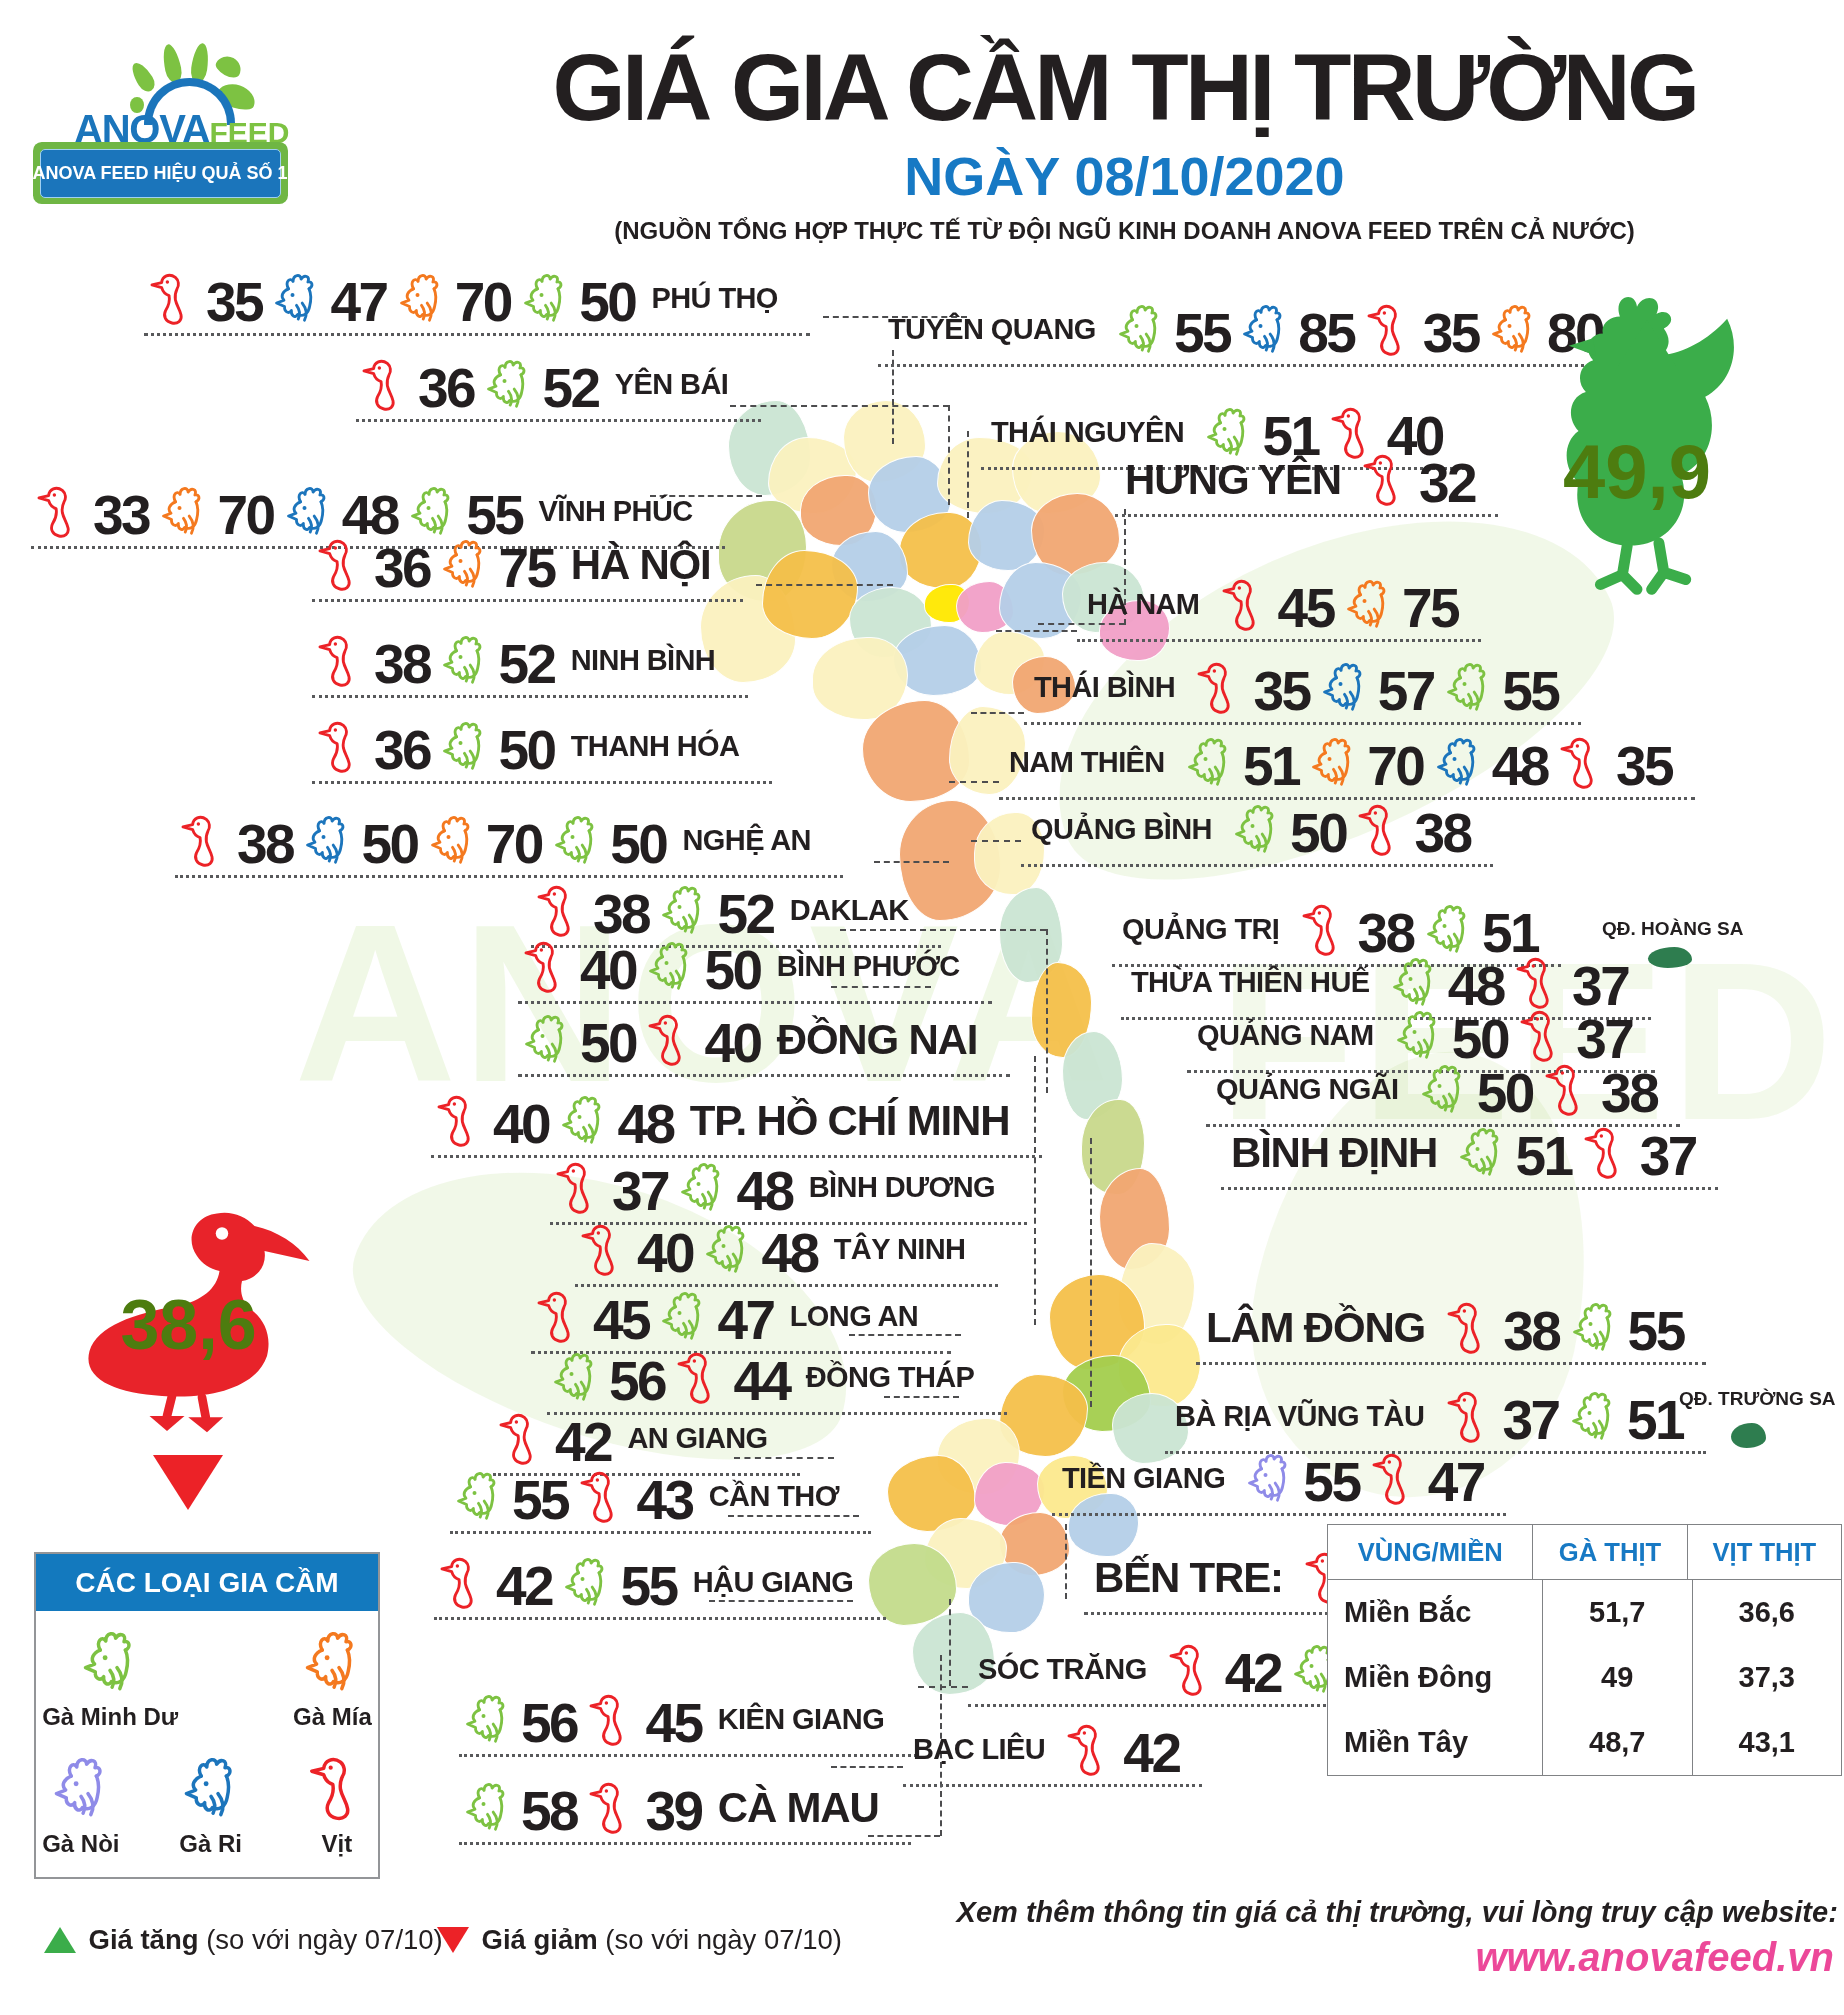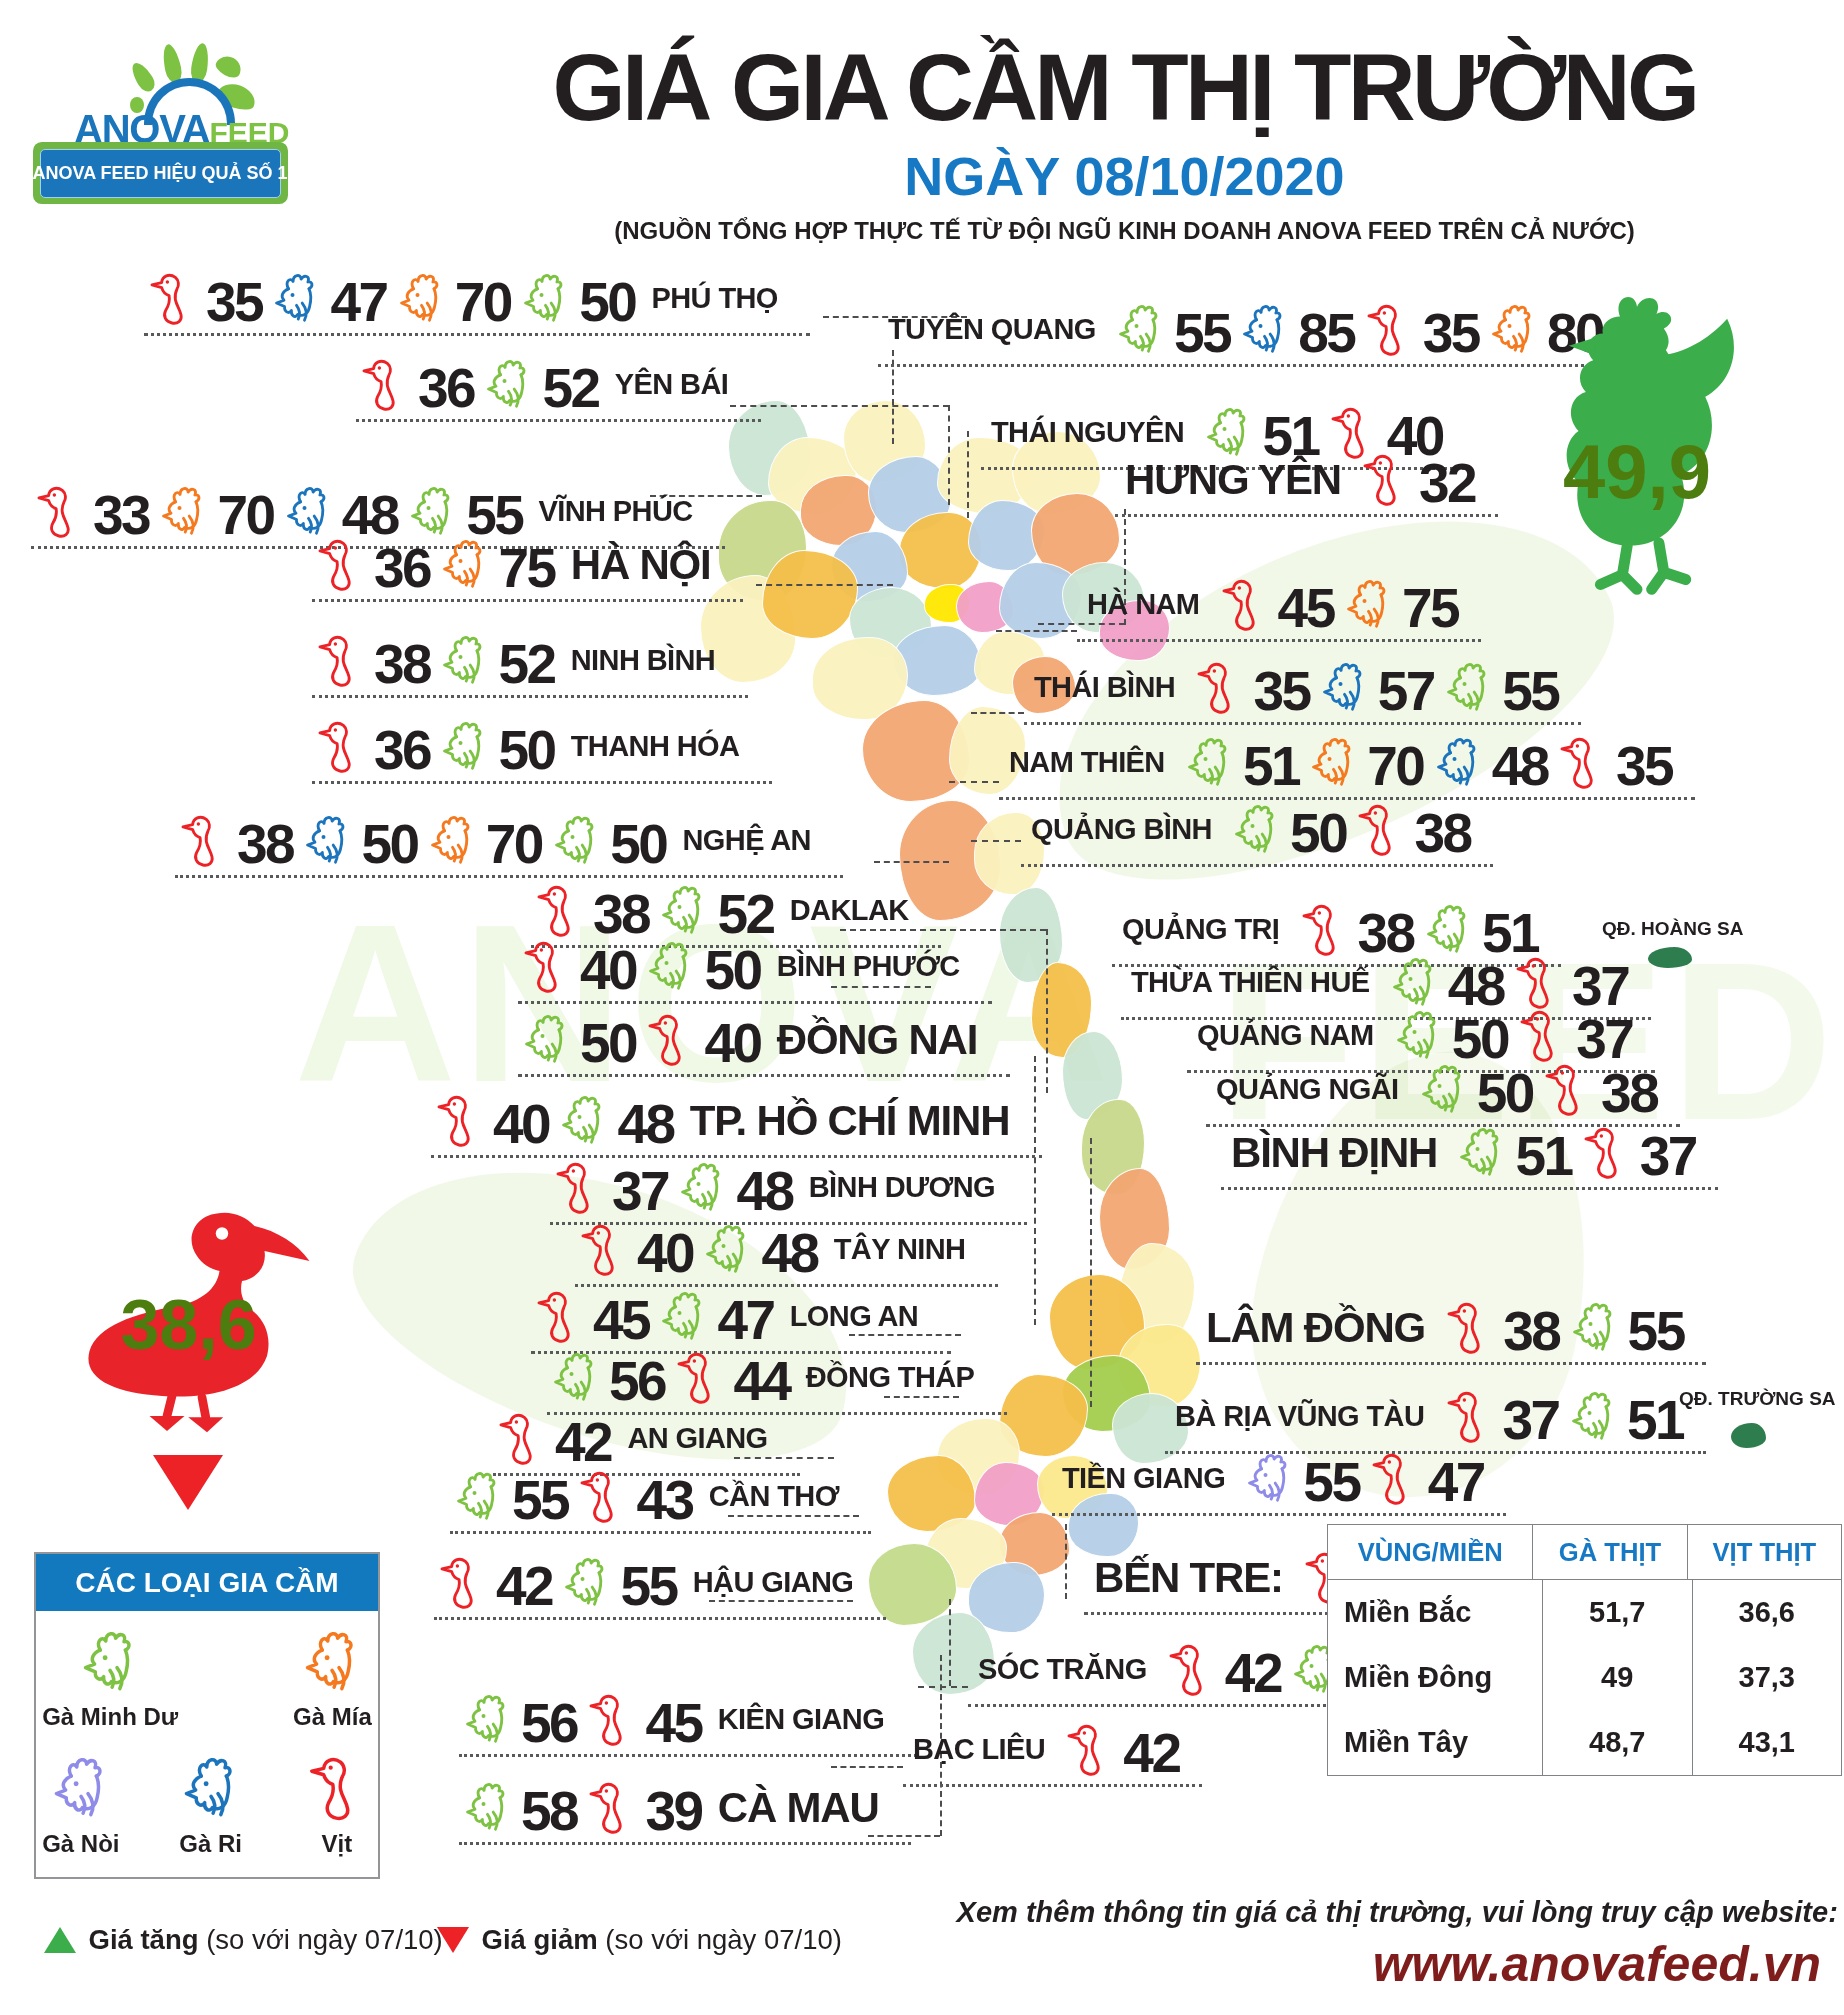--- a/index.html
+++ b/index.html
@@ -87,22 +87,22 @@
   .bR{border-right:1.9px solid #808285;}
   .td.cw0{text-align:left;padding-left:16px;}
 
   
   .chg{position:absolute;display:flex;align-items:center;gap:12.5px;z-index:7;font-size:27.5px;}
   .chg .bold{font-weight:700;}
   .chg .tri-up{border-left-width:16px;border-right-width:16px;border-bottom-width:26px;}
   .chg .tri-down{border-left-width:16px;border-right-width:16px;border-top-width:26px;}
   .cta{position:absolute;right:6.2px;top:1896px;width:1062px;text-align:right;font-style:italic;
        font-weight:700;font-size:29px;z-index:7;}
-  .website{position:absolute;right:23px;top:1935px;width:1062px;text-align:right;font-style:italic;
-           font-weight:700;font-size:50px;color:#7f1d1d;z-index:7;}
+  .website{position:absolute;right:10px;top:1935px;width:1062px;text-align:right;font-style:italic;
+           font-weight:700;font-size:40px;color:#ec4899;z-index:7;}
 </style>
 </head>
 <body>
 
 <svg width="0" height="0" style="position:absolute" aria-hidden="true">
   <symbol id="sym-chicken" viewBox="0 0 100 100">
     <g fill="none" stroke="currentColor" stroke-width="5" stroke-linecap="round" stroke-linejoin="round">
       <path d="M36,33 C29,20 39,12 44,20 C44,8 58,6 58,16 C64,7 74,11 70,21 C78,19 80,29 72,33"></path>
       <path d="M36,33 C26,37 21,46 28,53 L15,58 L29,64 C28,73 36,78 41,71 C40,81 48,85 52,78 C62,83 71,76 73,64 C76,52 76,42 72,33"></path>
       <path d="M50,62 C56,70 57,78 53,86"></path>

